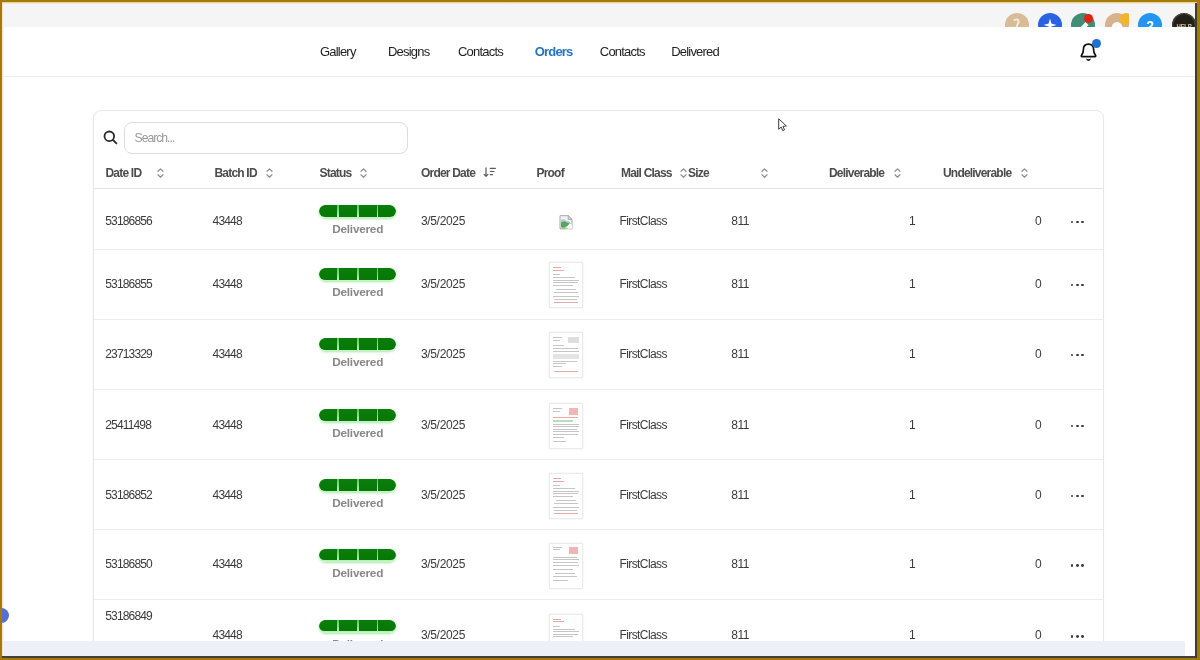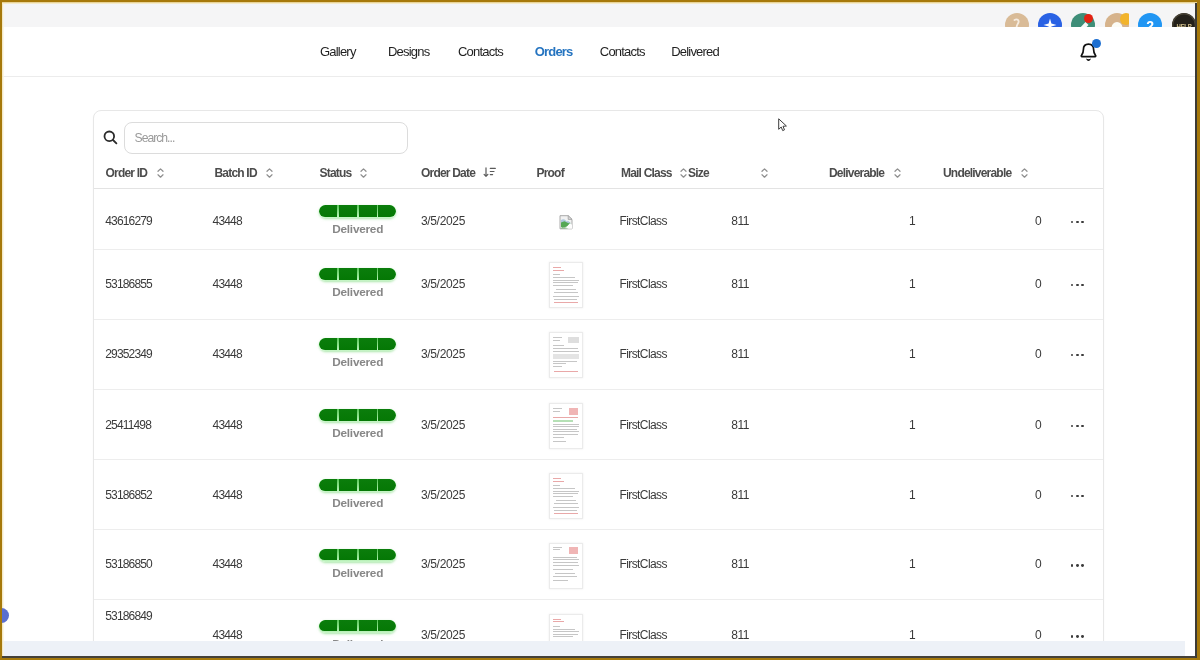--- a/index.html
+++ b/index.html
@@ -155,21 +155,21 @@
 
 <div id="card"></div>
 
 <svg class="abs" style="left:103px;top:130px" width="15" height="15" viewBox="0 0 15 15">
   <circle cx="6.3" cy="6.3" r="4.8" fill="none" stroke="#2b2b2b" stroke-width="1.8"></circle>
   <path d="M10 10 L13.4 13.4" stroke="#2b2b2b" stroke-width="1.8" stroke-linecap="round"></path>
 </svg>
 <div id="sinput"></div>
 <div id="sph">Search...</div>
 
-<div class="hc" style="left:105.5px">Order ID</div>
+<div class="hc" style="left:105.5px">Date ID</div>
 <svg class="si" style="left:156.8px;top:167.9px" width="7" height="11" viewBox="0 0 7 11">
       <path d="M1 3.3 L3.5 0.9 L6 3.3" fill="none" stroke="#8f8f8f" stroke-width="1.25" stroke-linecap="round" stroke-linejoin="round"></path>
       <path d="M1 6.8 L3.5 9.2 L6 6.8" fill="none" stroke="#8f8f8f" stroke-width="1.25" stroke-linecap="round" stroke-linejoin="round"></path>
     </svg>
 <div class="hc" style="left:214.5px">Batch ID</div>
 <svg class="si" style="left:266.0px;top:167.9px" width="7" height="11" viewBox="0 0 7 11">
       <path d="M1 3.3 L3.5 0.9 L6 3.3" fill="none" stroke="#8f8f8f" stroke-width="1.25" stroke-linecap="round" stroke-linejoin="round"></path>
       <path d="M1 6.8 L3.5 9.2 L6 6.8" fill="none" stroke="#8f8f8f" stroke-width="1.25" stroke-linecap="round" stroke-linejoin="round"></path>
     </svg>
 <div class="hc" style="left:319.5px">Status</div>
@@ -203,21 +203,21 @@
       <path d="M3 0.9 V9.3 M3 9.3 L1.1 7.4 M3 9.3 L4.9 7.4" fill="none" stroke="#5a5a5a" stroke-width="1.2" stroke-linecap="round" stroke-linejoin="round"></path>
       <path d="M7.3 1.4 H12.3 M7.3 4.5 H11 M7.3 7.6 H9.6" stroke="#5a5a5a" stroke-width="1.2" stroke-linecap="round"></path>
     </svg>
 <div id="hline"></div>
 <div class="rb" style="top:249px"></div>
 <div class="rb" style="top:318.5px"></div>
 <div class="rb" style="top:388.5px"></div>
 <div class="rb" style="top:458.5px"></div>
 <div class="rb" style="top:528.5px"></div>
 <div class="rb" style="top:598.5px"></div>
-<div class="cell oid" style="top:213.8px">43616279</div>
+<div class="cell oid" style="top:213.8px">53186856</div>
 <div class="cell bid" style="top:213.8px">43448</div>
 <div class="sbar" style="left:319.2px;top:205.0px">
       <div class="seg s1"></div>
       <div class="seg"></div>
       <div class="seg"></div>
       <div class="seg s4"></div>
     </div>
 <div class="dlv" style="left:319.2px;top:222.0px">Delivered</div>
 <div class="cell dat" style="top:213.8px">3/5/2025</div>
 <svg class="brok" style="left:558.5px;top:214.5px" width="14" height="15" viewBox="0 0 14 15">
@@ -263,21 +263,21 @@
     </div>
 <div class="cell mcl" style="top:276.8px">FirstClass</div>
 <div class="cell siz" style="top:276.8px">811</div>
 <div class="cell dlv1" style="top:276.8px">1</div>
 <div class="cell udlv" style="top:276.8px">0</div>
 <div class="dots" style="top:283.5px">
       <i></i>
       <i></i>
       <i></i>
     </div>
-<div class="cell oid" style="top:346.8px">29352349</div>
+<div class="cell oid" style="top:346.8px">23713329</div>
 <div class="cell bid" style="top:346.8px">43448</div>
 <div class="sbar" style="left:319.2px;top:338.0px">
       <div class="seg s1"></div>
       <div class="seg"></div>
       <div class="seg"></div>
       <div class="seg s4"></div>
     </div>
 <div class="dlv" style="left:319.2px;top:355.0px">Delivered</div>
 <div class="cell dat" style="top:346.8px">3/5/2025</div>
 <div class="thumb" style="top:332.0px">

